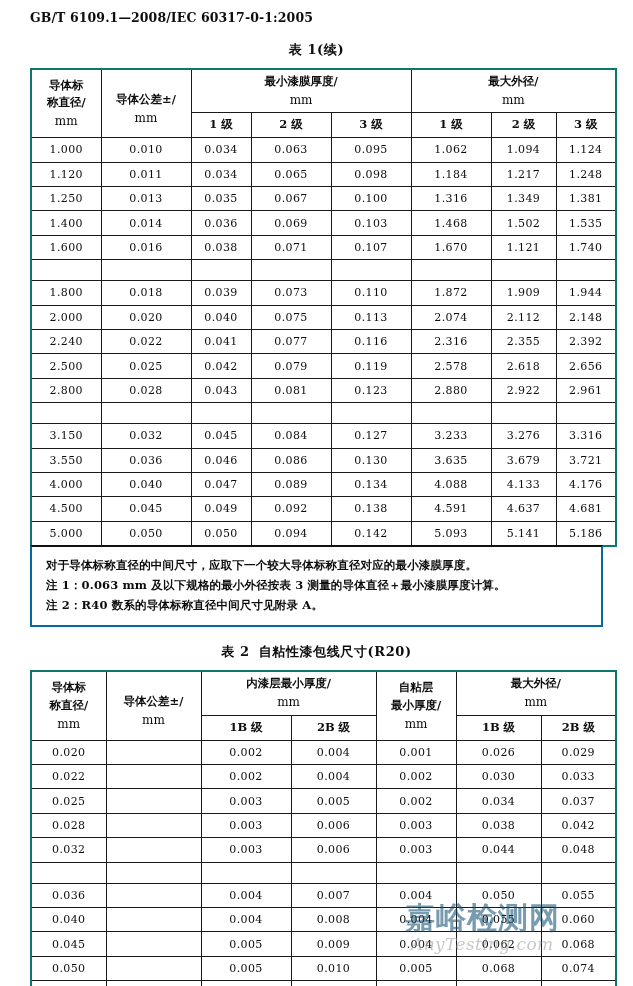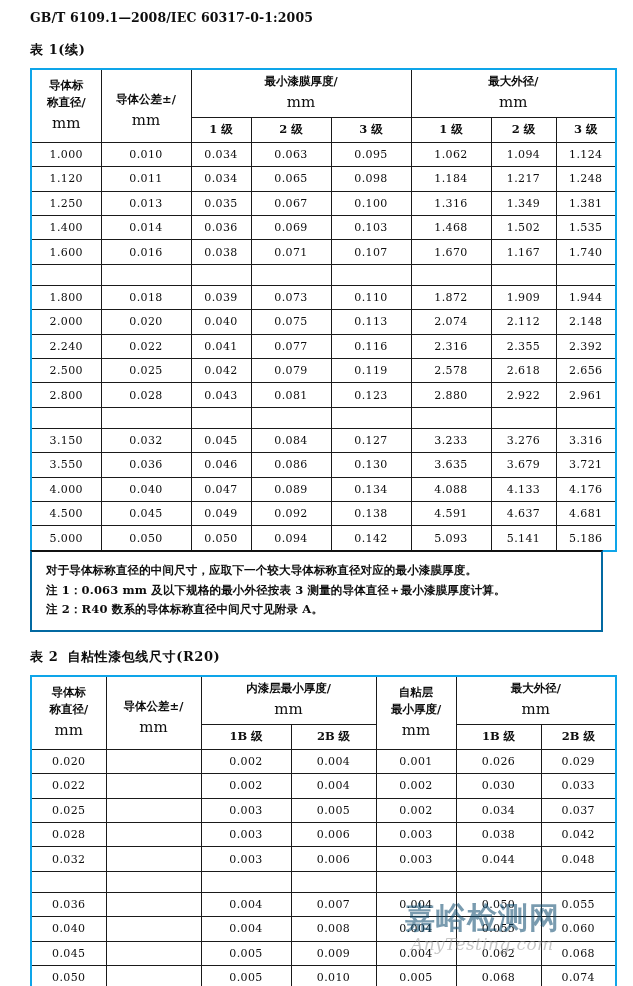--- a/index.html
+++ b/index.html
@@ -30,20 +30,21 @@
     font-weight: bold;
     font-size: 12.5px;
     letter-spacing: 0.1px;
     padding-top: 10px;
     padding-right: 1px;
     white-space: nowrap;
   }
 
   
   .table-caption {
+    text-align: center;
     font-weight: bold;
     font-size: 13px;
     letter-spacing: 0.6px;
     margin-top: 16px;
     margin-bottom: 9px;
   }
   .table-caption .cap-gap { display: inline-block; width: 9px; }
 
   
   table.doc-table {
@@ -56,32 +57,32 @@
   table.doc-table th,
   table.doc-table td {
     border: 1px solid #1a1a1a;
     text-align: center;
     vertical-align: middle;
     padding: 0;
     font-weight: normal;
   }
   
   table.doc-table {
-    border: 2px solid #0ea5e9;
+    border: 2px solid #0f766e;
   }
   table.doc-table th {
     font-weight: bold;
     font-size: 11.5px;
     line-height: 1.55;
     padding: 3px 2px;
   }
   th .unit {
     font-weight: normal;
     font-family: "DejaVu Serif", "Liberation Serif", serif;
-    font-size: 15px;
+    font-size: 12px;
   }
   td.num {
     font-family: "DejaVu Serif", "Liberation Serif", serif;
     font-size: 11px;
     letter-spacing: 0.4px;
     height: 23.4px;
     border-top: none;
     border-bottom: none;
   }
   tr.spacer td {
@@ -235,21 +236,21 @@
           <td class="num">1.502</td>
           <td class="num">1.535</td>
         </tr>
         <tr>
           <td class="num">1.600</td>
           <td class="num">0.016</td>
           <td class="num">0.038</td>
           <td class="num">0.071</td>
           <td class="num">0.107</td>
           <td class="num">1.670</td>
-          <td class="num">1.167</td>
+          <td class="num">1.121</td>
           <td class="num">1.740</td>
         </tr>
         <tr class="spacer">
           <td>&nbsp;</td>
           <td>&nbsp;</td>
           <td>&nbsp;</td>
           <td>&nbsp;</td>
           <td>&nbsp;</td>
           <td>&nbsp;</td>
           <td>&nbsp;</td>

